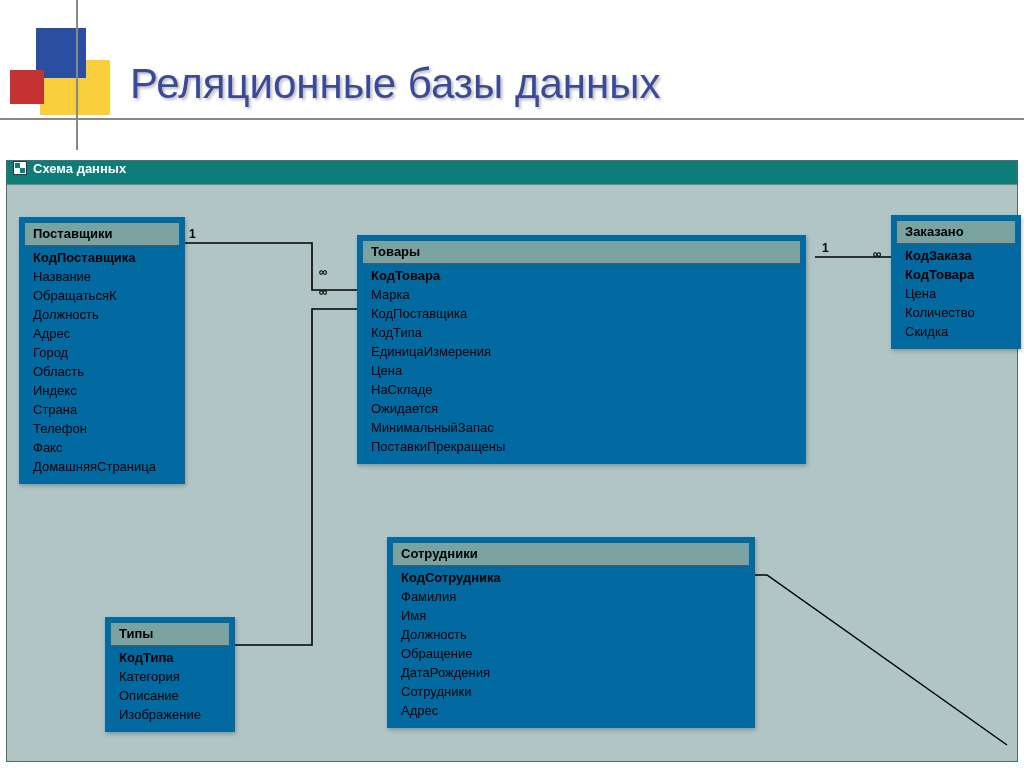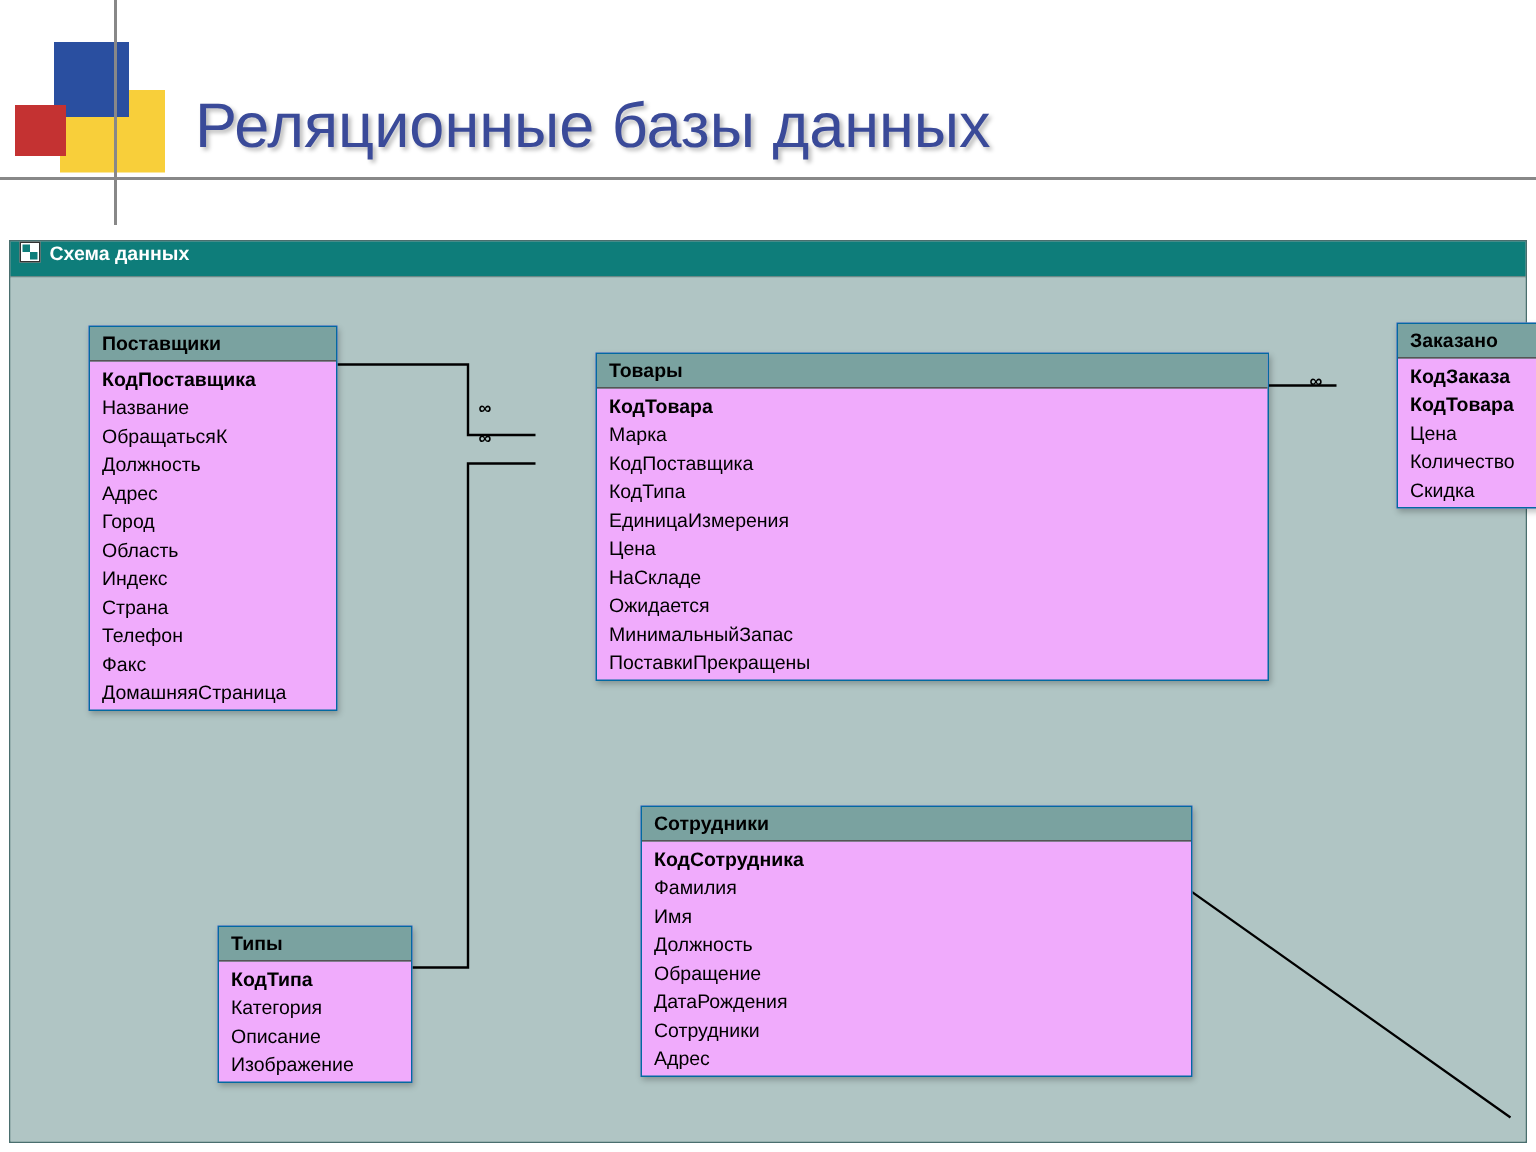--- a/index.html
+++ b/index.html
@@ -73,26 +73,25 @@
 
   .canvas {
     position: relative;
     width: 100%;
     height: calc(100% - 24px);
     background: #b0c5c4;
   }
 
   .dbtable {
     position: absolute;
-    background: #f0abfc;
-    border: 1px solid #0369a1;
+    background: #0369a1;
+    border: 6px solid #0369a1;
     box-shadow: 1px 2px 4px rgba(0,0,0,0.25);
     font-size: 13px;
     min-width: 130px;
-    margin-left: 40px;
   }
   .dbtable .th {
     background: #7aa2a0;
     border-bottom: 1px solid #555;
     color: #000;
     font-weight: bold;
     padding: 3px 8px 4px;
     font-size: 13px;
   }
   .dbtable .fields {

